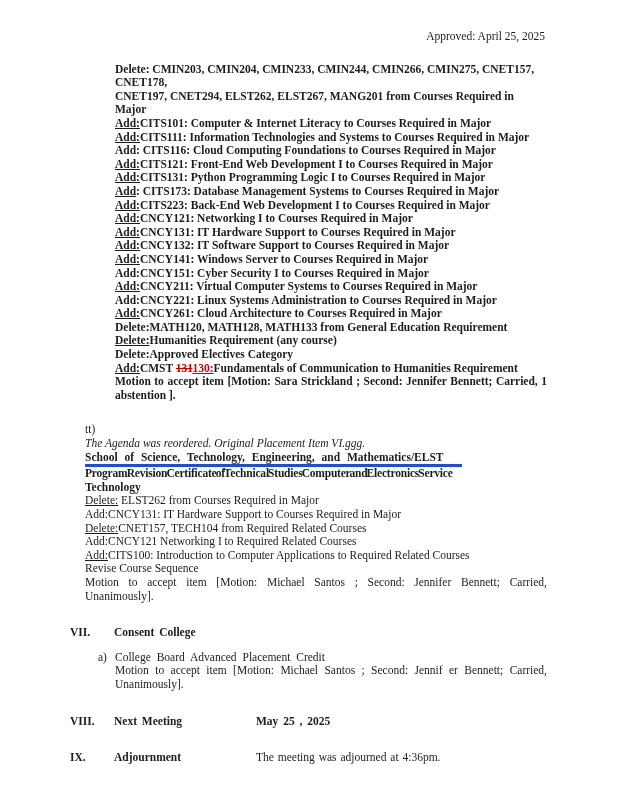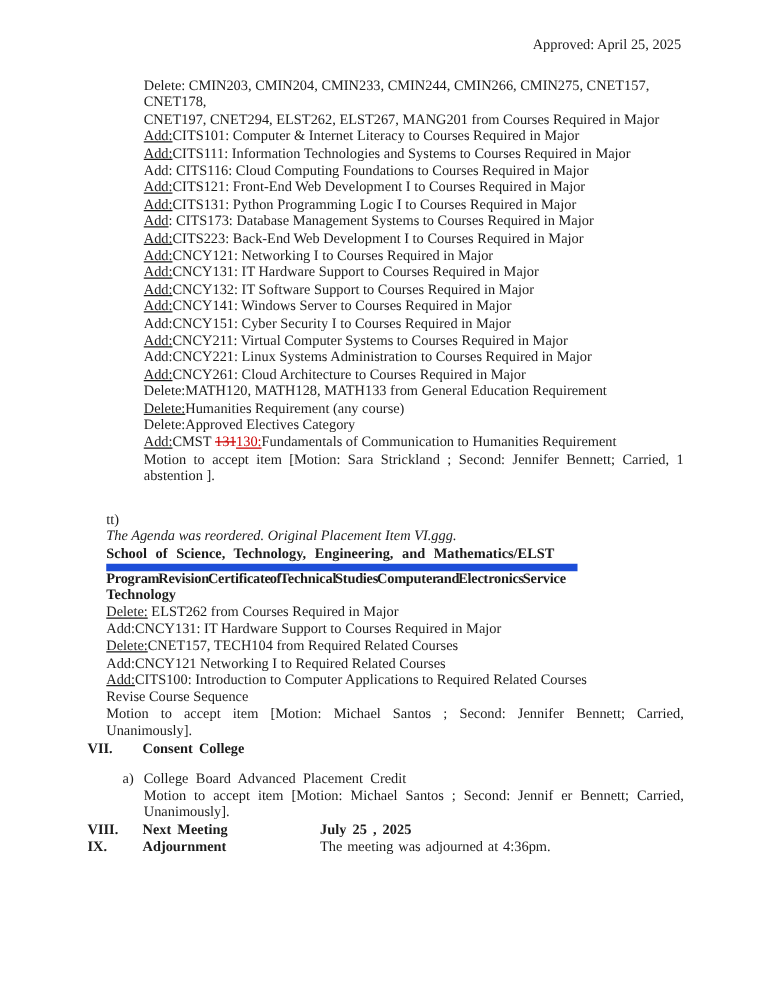--- a/index.html
+++ b/index.html
@@ -3,35 +3,35 @@
 <meta charset="utf-8">
 <style>
   html,body{margin:0;padding:0;}
   body{
     width:618px;height:800px;background:#ffffff;overflow:hidden;
     font-family:"Liberation Serif", serif;
     font-size:11.5px;line-height:13.6px;color:#1c1c1c;
   }
   .approved{text-align:right;padding:30px 73px 0 16px;}
   .content{padding:0 71px 0 70px;}
-  .sec1{margin-top:19px;margin-left:45px;}
+  .sec1{margin-top:19px;margin-left:45px;font-weight:bold;}
   .pline{min-height:13.6px;white-space:normal;}
   .forcejust{text-align:justify;text-align-last:justify;}
   .u{text-decoration:underline;}
   .b{font-weight:bold;}
   .i{font-style:italic;}
   .rs{color:#cc0000;text-decoration:line-through;}
   .ru{color:#cc0000;text-decoration:underline;}
   .wide{word-spacing:4px;}
   .squish{word-spacing:-3.5px;letter-spacing:-0.2px;}
-  .schoolu{display:inline-block;border-bottom:6px solid #1d4ed8;padding-right:18px;}
+  .schoolu{display:inline-block;border-bottom:3px solid #1d4ed8;padding-right:18px;}
   .tt-row{display:flex;margin-top:21px;margin-left:15px;flex-direction:column;}
   .tt-label{width:29px;flex:none;}
   .tt-body{flex:1;min-width:0;}
-  .roman-row{display:flex;font-weight:bold;word-spacing:2px;}
+  .roman-row{display:flex;margin-top:23px;font-weight:bold;word-spacing:2px;}
   .roman-label{width:44px;flex:none;}
   .roman-title{width:142px;flex:none;}
   .roman-value{flex:1;}
   .normalw{font-weight:normal;word-spacing:1px;}
   .sub-a{display:flex;margin-left:28px;margin-top:11px;}
   .a-label{width:17px;flex:none;}
   .a-body{flex:1;min-width:0;}
   .a-heading{word-spacing:3px;}
 </style>
 </head>
@@ -99,21 +99,21 @@
         <div>
             <div class="pline forcejust"><span>Motion to accept item [Motion: Michael Santos ; Second: Jennif er Bennett; Carried,</span></div>
             <div class="pline"><span>Unanimously].</span></div>
           </div>
       </div>
     </div>
 
     <div class="roman-row">
       <span class="roman-label">VIII.</span>
       <span class="roman-title">Next Meeting</span>
-      <span class="roman-value">July 25 , 2025</span>
+      <span class="roman-value">May 25 , 2025</span>
     </div>
 
     <div class="roman-row">
       <span class="roman-label">IX.</span>
       <span class="roman-title">Adjournment</span>
       <span class="roman-value normalw">The meeting was adjourned at 4:36pm.</span>
     </div>
 
   </div>
 </div>

